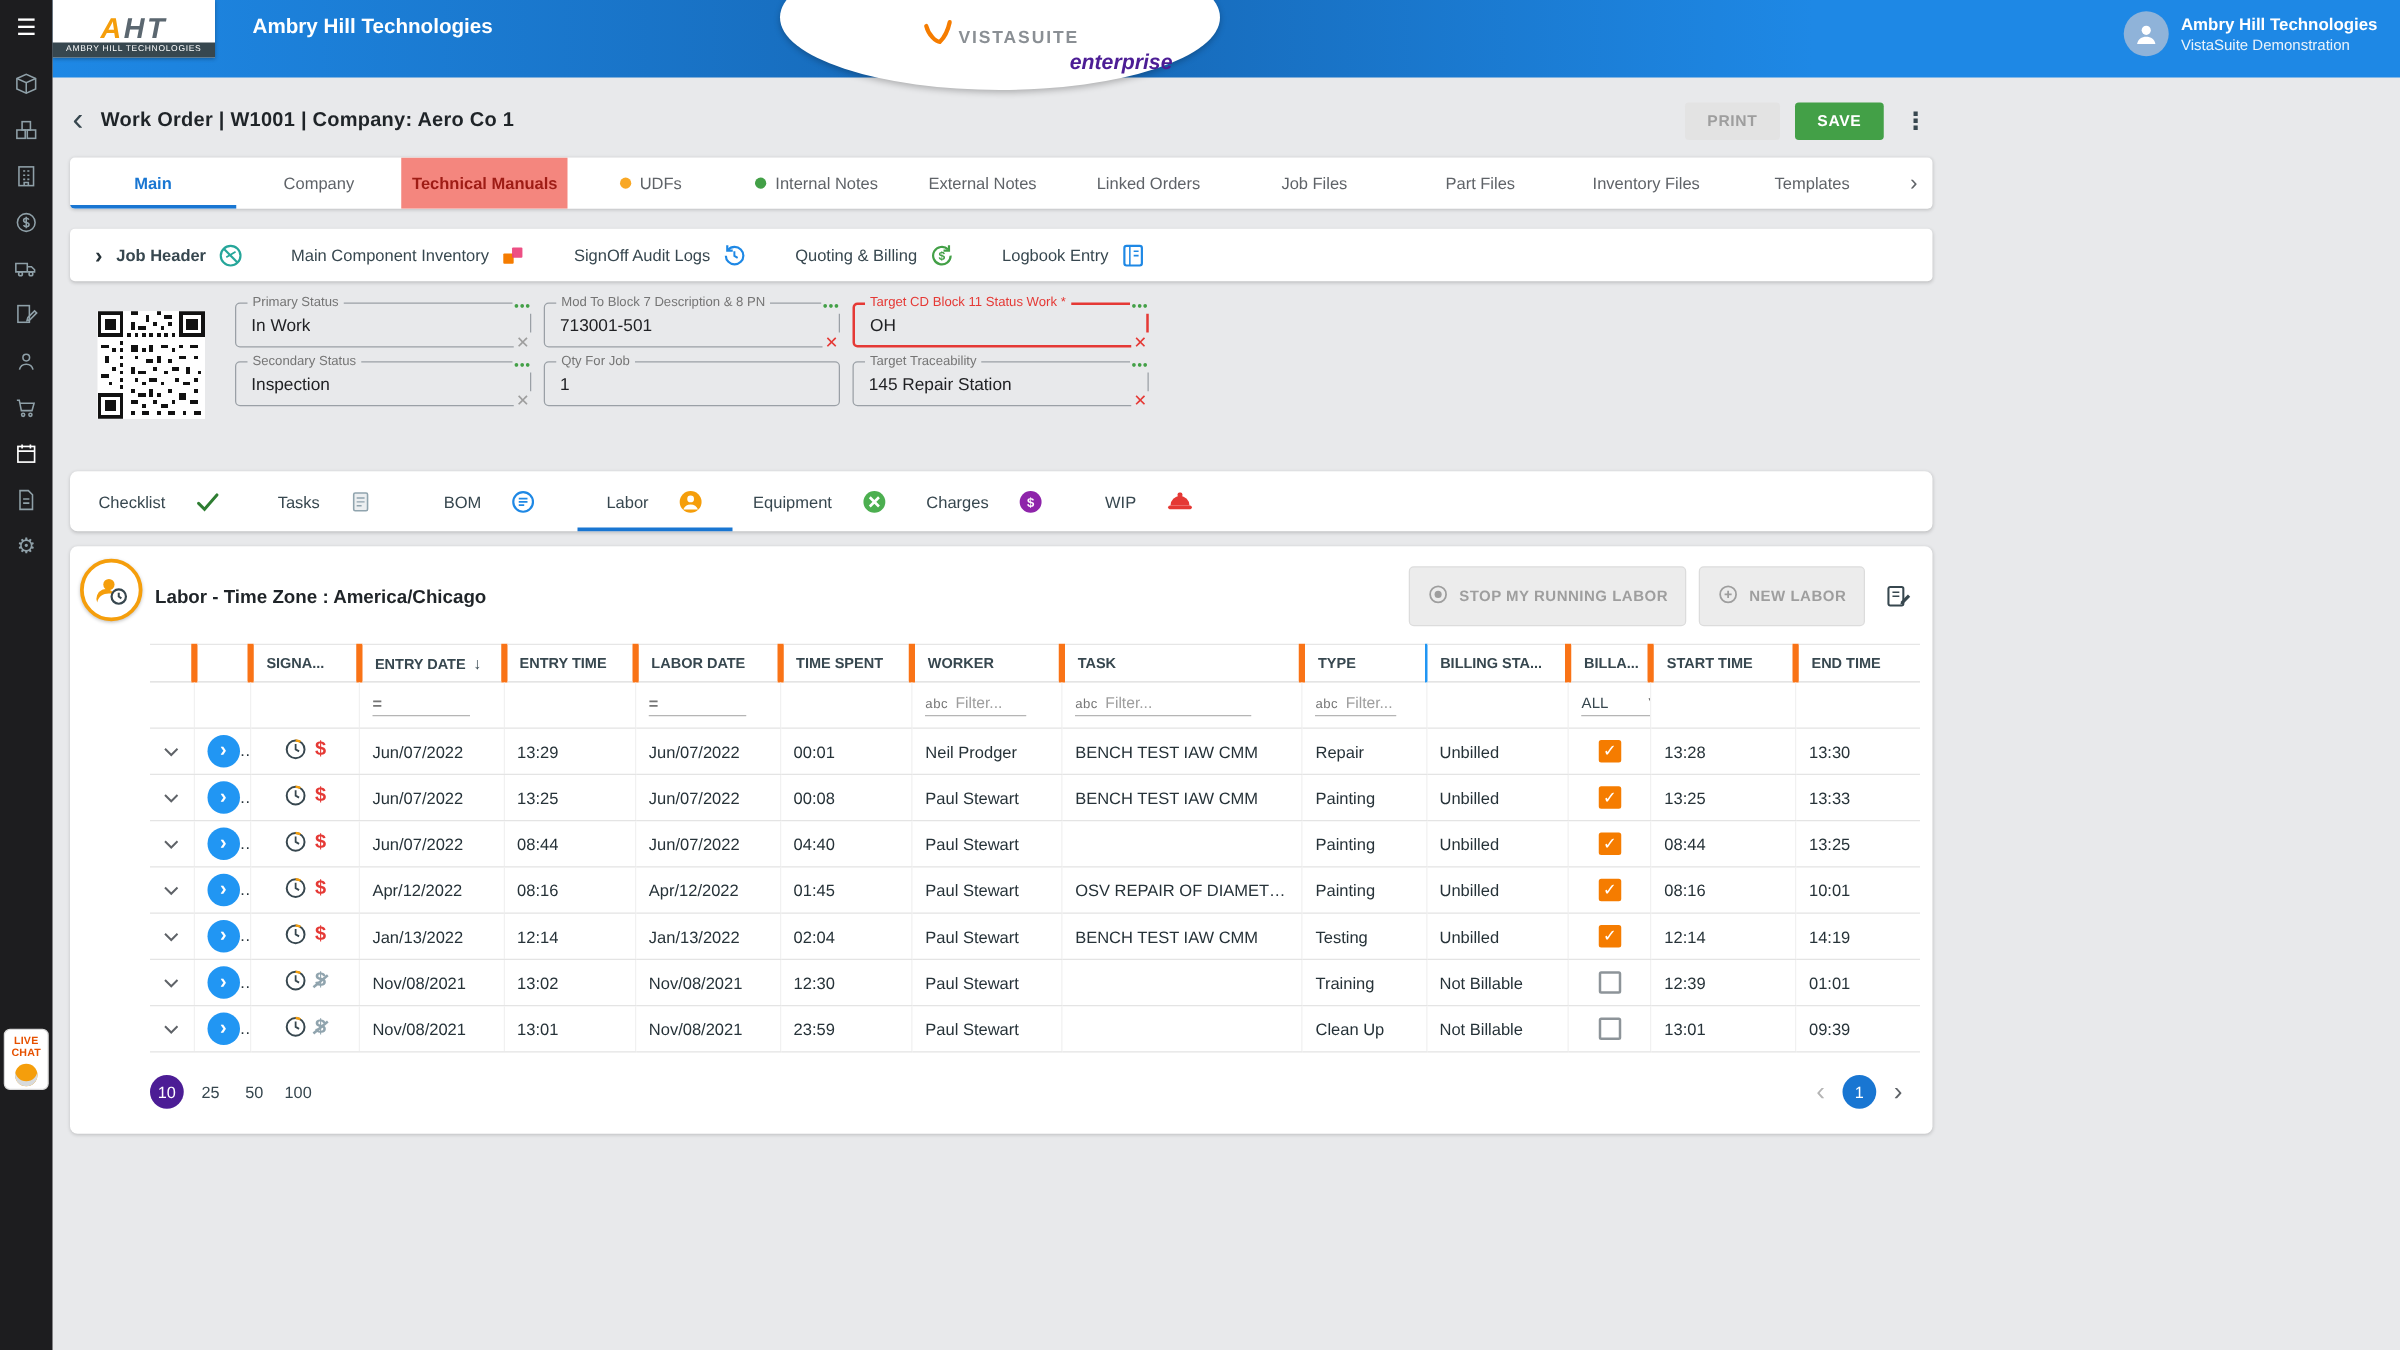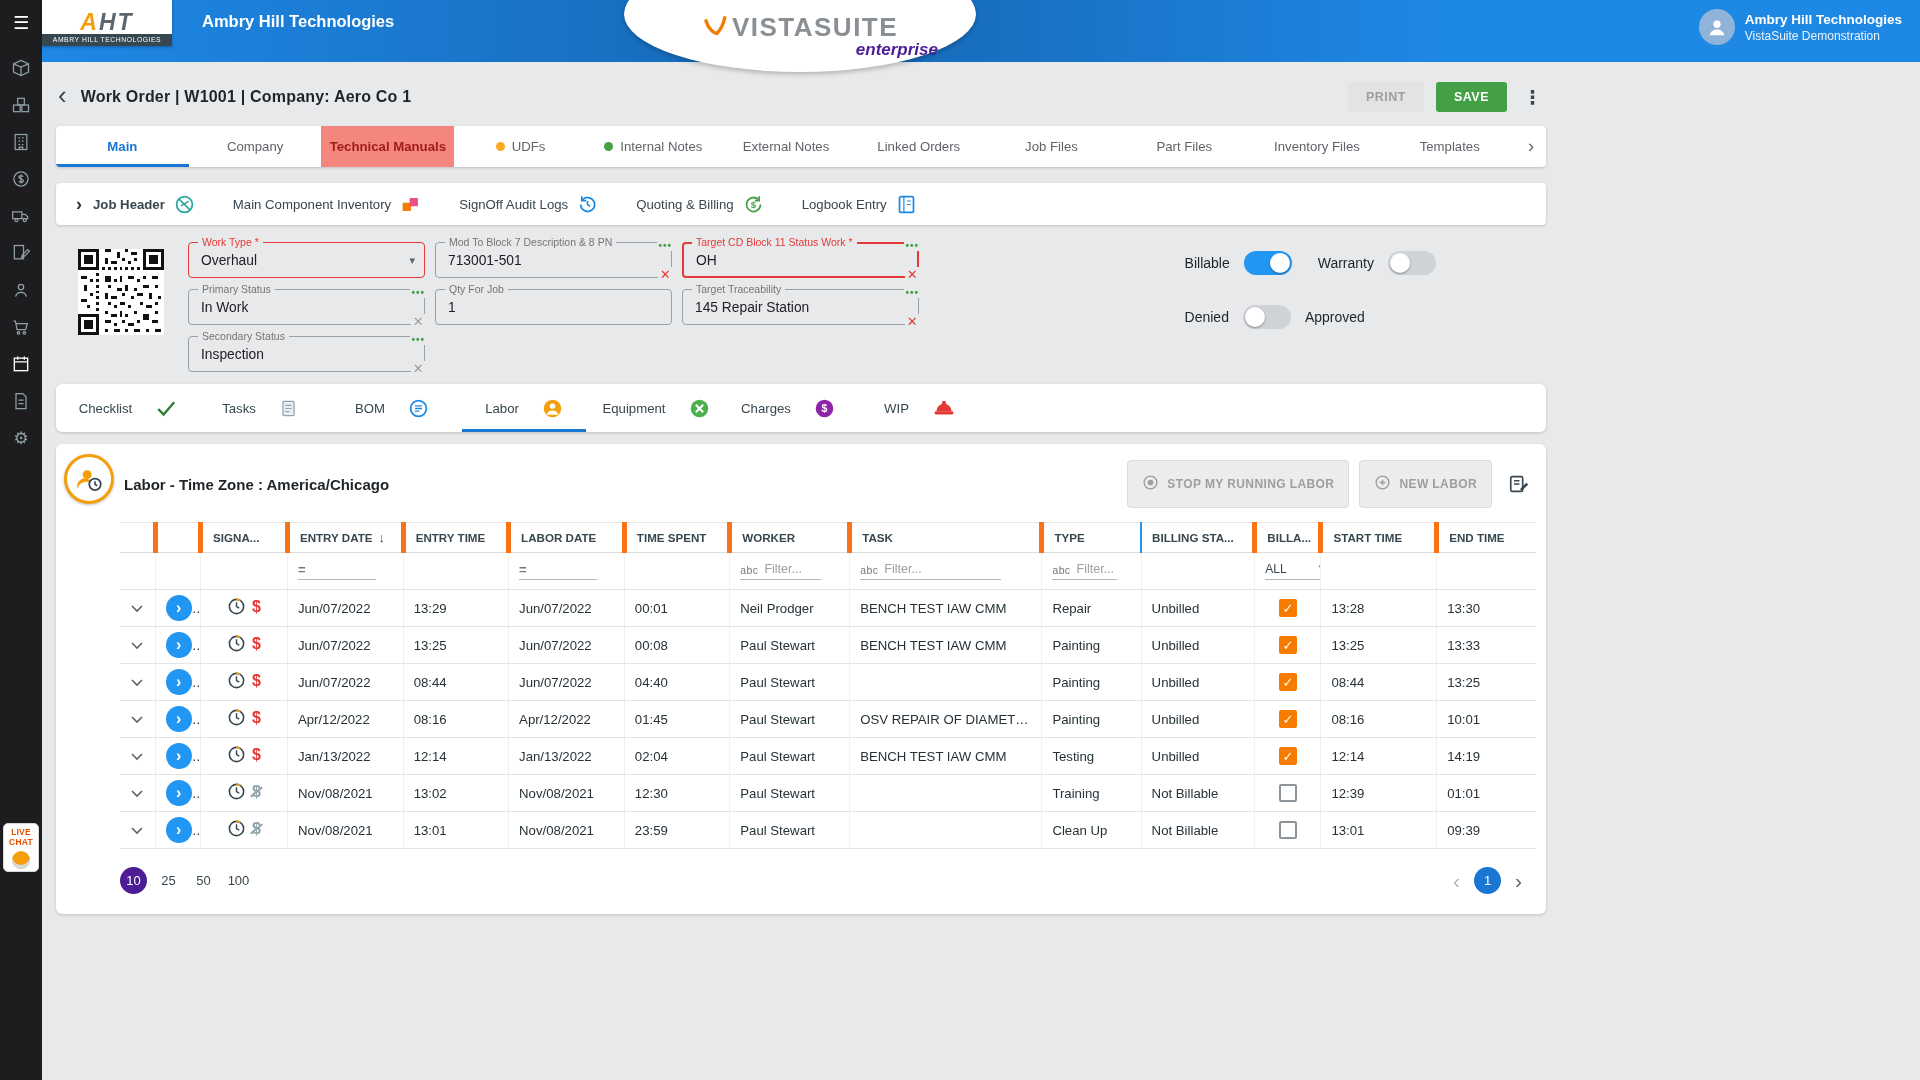--- a/index.html
+++ b/index.html
@@ -29,21 +29,21 @@
               box-shadow:0 1px 3px rgba(0,0,0,.3); }
   .logo-aht { font-size:23px; font-weight:bold; font-style:italic; color:#5b6770; line-height:1; letter-spacing:2px; }
   .logo-aht::first-letter { color:#f59e0b; }
   .logo-strip { background:#37474f; color:#fff; font-size:6.8px; letter-spacing:.55px; width:100%;
                 text-align:center; padding:2px 0 3px; }
   .topbar-title { position:absolute; left:160px; top:12px; color:#fff; font-size:16.5px; font-weight:bold; }
   .brand-oval { position:absolute; left:758px; top:-44px; transform:translateX(-50%); width:352px; height:116px;
                 background:#fff; border-radius:50%; box-shadow:0 2px 5px rgba(0,0,0,.25);
                 display:flex; flex-direction:column; align-items:center; justify-content:flex-end; padding-bottom:12px; }
   .brand-row { display:flex; align-items:center; gap:4px; }
-  .brand-name { font-size:26px; font-weight:bold; color:#8a8f94; letter-spacing:1.5px; }
+  .brand-name { font-size:14px; font-weight:bold; color:#8a8f94; letter-spacing:1.5px; }
   .brand-sub { font-size:17px; font-weight:bold; font-style:italic; color:#4c1d95; align-self:flex-end; margin-right:38px; margin-top:-3px; }
   .user-chip { position:absolute; right:18px; top:9px; display:flex; gap:10px; align-items:center; }
   .avatar { width:36px; height:36px; border-radius:50%; background:#8fb3d9; display:flex; align-items:center; justify-content:center; }
   .user-meta { display:flex; flex-direction:column; gap:2px; }
   .user-name { color:#fff; font-size:13.5px; font-weight:bold; }
   .user-sub  { color:#eaf3fb; font-size:12px; }
 
   
   .content { position:absolute; left:42px; top:62px; right:0; bottom:0; padding:18px 0 0 14px; }
   .col { width:1490px; }
@@ -483,27 +483,20 @@
               <rect x="2" y="2" width="3" height="3"></rect>
               <rect x="24" y="2" width="3" height="3"></rect>
               <rect x="2" y="24" width="3" height="3"></rect>
             </g>
         </svg>
       </div>
 
       <div class="fields">
         <div class="fcol">
           <div class="field">
-            <label class="flabel red">Work Type *</label>
-            <div class="fbox" style="border:1.5px solid #e53935;">
-              <span class="fvalue">Overhaul</span>
-              <span class="caret">▾</span>
-            </div>
-          </div>
-          <div class="field">
             <label class="flabel">Primary Status</label>
             <div class="fbox">
               <span class="fvalue">In Work</span>
             </div>
             <div class="facts">
               <span class="dots3">•••</span>
               <span class="clearx gray">✕</span>
             </div>
           </div>
           <div class="field">
@@ -554,39 +547,20 @@
               <span class="fvalue">145 Repair Station</span>
             </div>
             <div class="facts">
               <span class="dots3">•••</span>
               <span class="clearx red">✕</span>
             </div>
           </div>
         </div>
       </div>
 
-      <div class="toggles">
-        <div class="trow">
-          <span class="tlabel">Billable</span>
-          <span class="switch on">
-              <span class="knob"></span>
-            </span>
-          <span class="tlabel" style="margin-left:12px;">Warranty</span>
-          <span class="switch">
-              <span class="knob"></span>
-            </span>
-        </div>
-        <div class="trow">
-          <span class="tlabel">Denied</span>
-          <span class="switch">
-              <span class="knob"></span>
-            </span>
-          <span class="tlabel">Approved</span>
-        </div>
-      </div>
     </section>
 
     <nav class="dtabs">
         <div class="dtab">
           <span class="dtab-label">Checklist</span>
           <span class="dtab-icon">
             <svg width="22" height="19" viewBox="0 0 24 24">
               <path d="M3 13.5l6 6L21.5 5" fill="none" stroke="#2e7d32" stroke-width="3" stroke-linecap="round"></path>
             </svg>
           </span>

